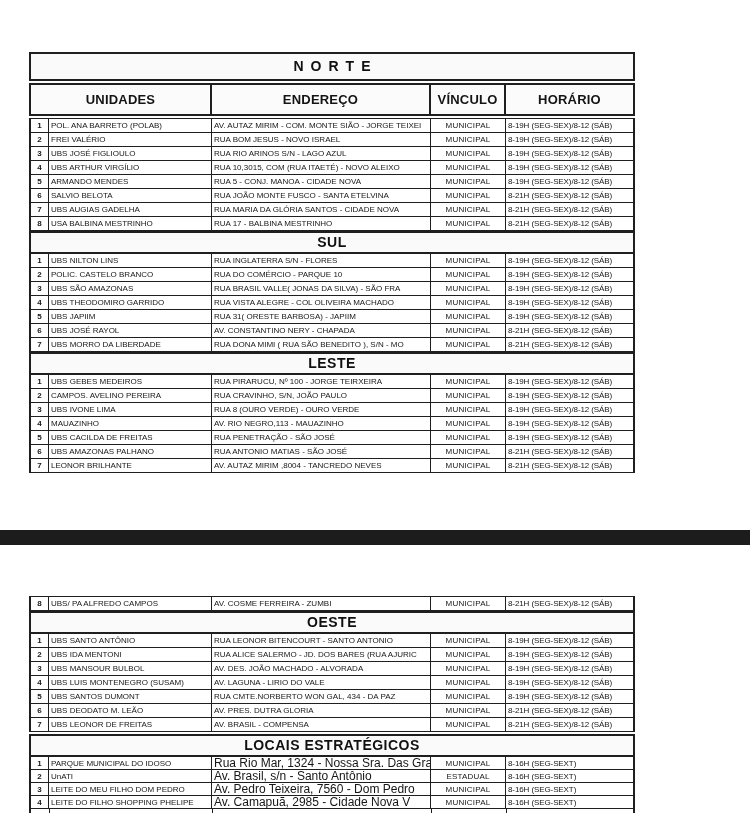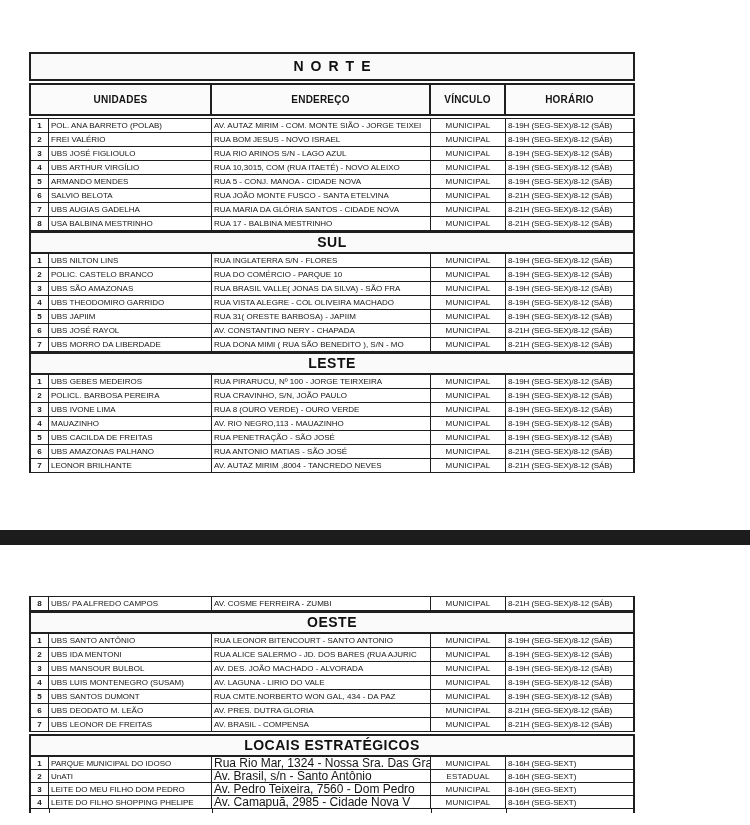--- a/index.html
+++ b/index.html
@@ -21,21 +21,21 @@
   .title-band.main { height:25px; line-height:25px; font-size:14px; letter-spacing:7px; padding-left:7px; }
   .title-band.sub  { height:19px; line-height:19px; font-size:14px; letter-spacing:0.5px; }
 
   .header-row {
     margin-top:2px; border:2px solid #1f1f1f; background:#fbfbfb;
     display:grid; grid-template-columns:181px 219px 75px 1fr; height:29px;
   }
   .header-row > div {
     border-right:2px solid #1f1f1f;
     display:flex; align-items:center; justify-content:center;
-    font-weight:bold; font-size:10px; letter-spacing:0.2px;
+    font-weight:bold; font-size:13px; letter-spacing:0.2px;
     overflow:hidden; white-space:nowrap;
   }
   .header-row > div:last-child { border-right:none; }
 
   .rows { }
   .rows.bt { border-top:1px solid #1f1f1f; }
   .rows.gap-top { margin-top:2px; }
 
   .trow {
     display:grid; grid-template-columns:18px 163px 219px 75px 1fr;
@@ -197,21 +197,21 @@
   <div class="rows">
       <div class="trow">
         <div class="cell cell-num">1</div>
         <div class="cell cell-unidade">UBS GEBES MEDEIROS</div>
         <div class="cell cell-endereco">RUA PIRARUCU, Nº 100 - JORGE TEIRXEIRA</div>
         <div class="cell cell-vinculo">MUNICIPAL</div>
         <div class="cell cell-horario">8-19H (SEG-SEX)/8-12 (SÁB)</div>
       </div>
       <div class="trow">
         <div class="cell cell-num">2</div>
-        <div class="cell cell-unidade">POLICL. BARBOSA PEREIRA</div>
+        <div class="cell cell-unidade">CAMPOS. AVELINO PEREIRA</div>
         <div class="cell cell-endereco">RUA CRAVINHO, S/N, JOÃO PAULO</div>
         <div class="cell cell-vinculo">MUNICIPAL</div>
         <div class="cell cell-horario">8-19H (SEG-SEX)/8-12 (SÁB)</div>
       </div>
       <div class="trow">
         <div class="cell cell-num">3</div>
         <div class="cell cell-unidade">UBS IVONE LIMA</div>
         <div class="cell cell-endereco">RUA 8 (OURO VERDE) - OURO VERDE</div>
         <div class="cell cell-vinculo">MUNICIPAL</div>
         <div class="cell cell-horario">8-19H (SEG-SEX)/8-12 (SÁB)</div>

